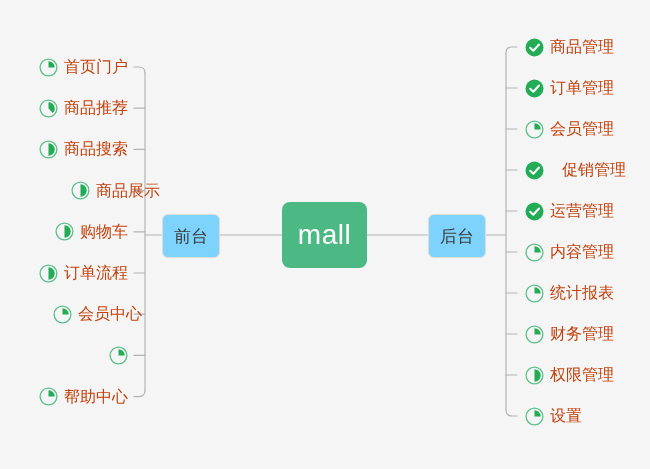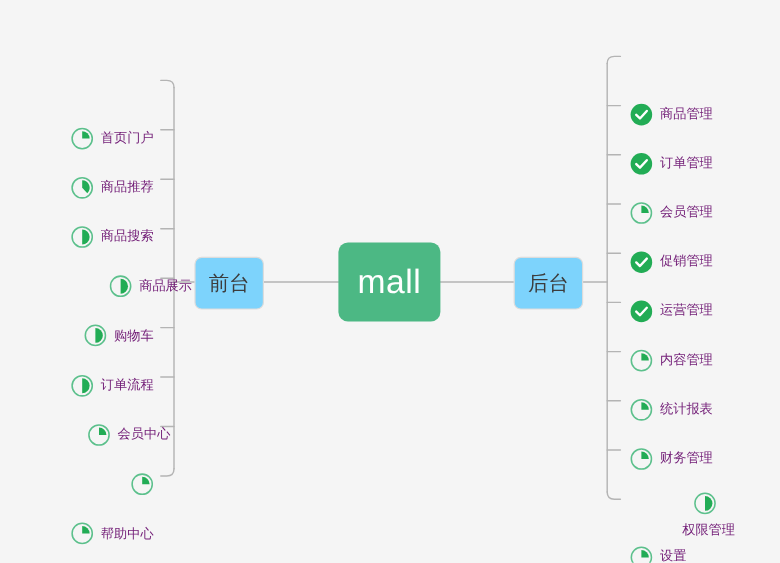--- a/index.html
+++ b/index.html
@@ -35,24 +35,23 @@
     display:flex;align-items:center;justify-content:center;
     font-size:17px;
   }
 
   
   .leaf{
     position:absolute;
     height:26px;
     display:flex;
     align-items:center;
-    font-size:11px;
-    color:#701a75;
+    font-size:16px;
+    color:#c2410c;
     white-space:nowrap;
-    margin-top:48px;
   }
   .leaf-left{ justify-content:flex-end; }
   .leaf-right{ justify-content:flex-start; }
 
   .leaf-label{ line-height:26px; }
   .leaf-left .leaf-label{ margin-left:6px; }
   .leaf-right .leaf-label{ margin-left:6px; }
 
   .icon{
     width:19px;height:19px;
@@ -182,21 +181,21 @@
         </svg>
              <span class="leaf-label">订单管理</span>
            </div>
       <div class="leaf leaf-right" style="left:525px;top:116.0px;width:125px;">
              <svg class="icon" viewBox="0 0 19 19" xmlns="http://www.w3.org/2000/svg">
       <circle cx="9.5" cy="9.5" r="8.4" fill="none" stroke="#5cc08c" stroke-width="1.3"></circle>
       <path d="M 9.5 9.5 L 9.5 3.3 A 6.2 6.2 0 0 1 15.70 9.50 Z" fill="#22ac55"></path>
         </svg>
              <span class="leaf-label">会员管理</span>
            </div>
-      <div class="leaf leaf-right" style="left:525px;top:157.0px;width:125px;">
+      <div class="leaf leaf-right" style="left:525px;top:157.0px;width:125px;gap:12px;">
              <svg class="icon" viewBox="0 0 19 19" xmlns="http://www.w3.org/2000/svg">
       <circle cx="9.5" cy="9.5" r="9" fill="#22ac55"></circle>
       <path d="M5.2 9.7 L8.3 12.7 L14 6.5" fill="none" stroke="#ffffff" stroke-width="2" stroke-linecap="round" stroke-linejoin="round"></path>
         </svg>
              <span class="leaf-label">促销管理</span>
            </div>
       <div class="leaf leaf-right" style="left:525px;top:198.0px;width:125px;">
              <svg class="icon" viewBox="0 0 19 19" xmlns="http://www.w3.org/2000/svg">
       <circle cx="9.5" cy="9.5" r="9" fill="#22ac55"></circle>
       <path d="M5.2 9.7 L8.3 12.7 L14 6.5" fill="none" stroke="#ffffff" stroke-width="2" stroke-linecap="round" stroke-linejoin="round"></path>
@@ -217,21 +216,21 @@
         </svg>
              <span class="leaf-label">统计报表</span>
            </div>
       <div class="leaf leaf-right" style="left:525px;top:321.0px;width:125px;">
              <svg class="icon" viewBox="0 0 19 19" xmlns="http://www.w3.org/2000/svg">
       <circle cx="9.5" cy="9.5" r="8.4" fill="none" stroke="#5cc08c" stroke-width="1.3"></circle>
       <path d="M 9.5 9.5 L 9.5 3.3 A 6.2 6.2 0 0 1 15.70 9.50 Z" fill="#22ac55"></path>
         </svg>
              <span class="leaf-label">财务管理</span>
            </div>
-      <div class="leaf leaf-right" style="left:525px;top:362.0px;width:125px;flex-direction:column;">
+      <div class="leaf leaf-right" style="left:525px;top:362.0px;width:125px;">
              <svg class="icon" viewBox="0 0 19 19" xmlns="http://www.w3.org/2000/svg">
       <circle cx="9.5" cy="9.5" r="8.4" fill="none" stroke="#5cc08c" stroke-width="1.3"></circle>
       <path d="M 9.5 9.5 L 9.5 3.3 A 6.2 6.2 0 0 1 9.50 15.70 Z" fill="#22ac55"></path>
         </svg>
              <span class="leaf-label">权限管理</span>
            </div>
       <div class="leaf leaf-right" style="left:525px;top:403.0px;width:125px;">
              <svg class="icon" viewBox="0 0 19 19" xmlns="http://www.w3.org/2000/svg">
       <circle cx="9.5" cy="9.5" r="8.4" fill="none" stroke="#5cc08c" stroke-width="1.3"></circle>
       <path d="M 9.5 9.5 L 9.5 3.3 A 6.2 6.2 0 0 1 15.70 9.50 Z" fill="#22ac55"></path>

